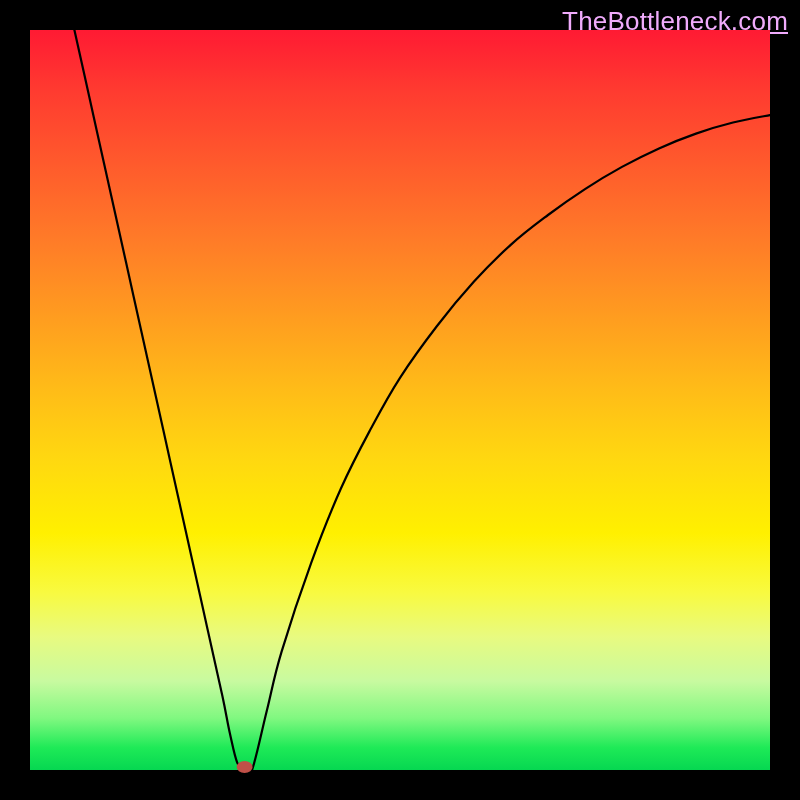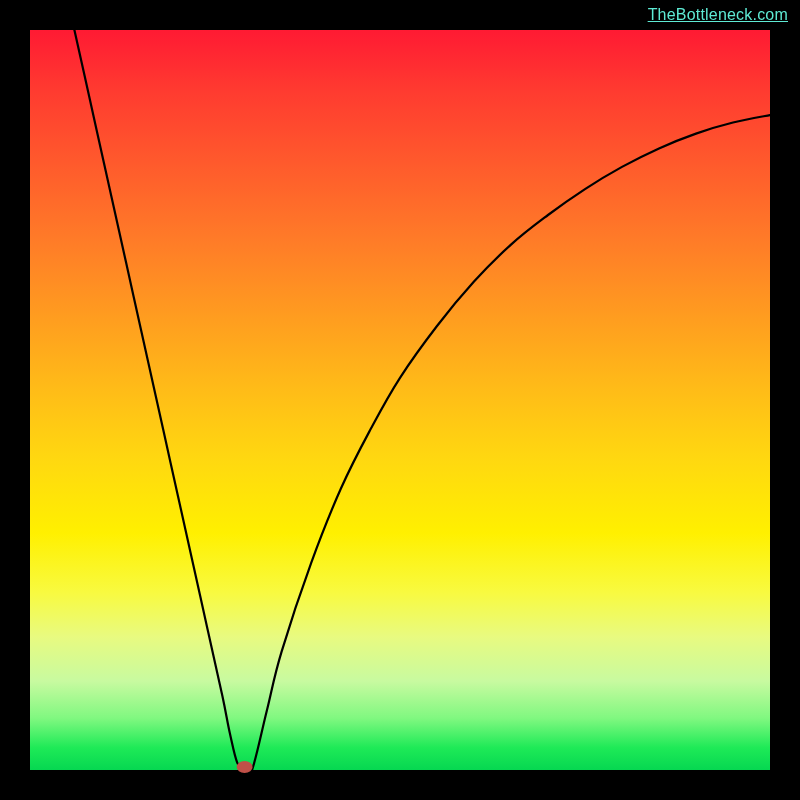--- a/index.html
+++ b/index.html
@@ -40,22 +40,22 @@
       #c8faa0 88%,
       #80f880 93%,
       #1eea57 97%,
       #06d751 100%
     );
   }
   .watermark {
     position: absolute;
     top: 6px;
     right: 12px;
-    color: #5eead4;
-    font-size: 16px;
+    color: #f0abfc;
+    font-size: 26px;
     font-weight: 500;
     letter-spacing: 0.2px;
     text-decoration: underline;
   }
   svg.curve {
     position: absolute;
     left: 0;
     top: 0;
     width: 740px;
     height: 740px;

